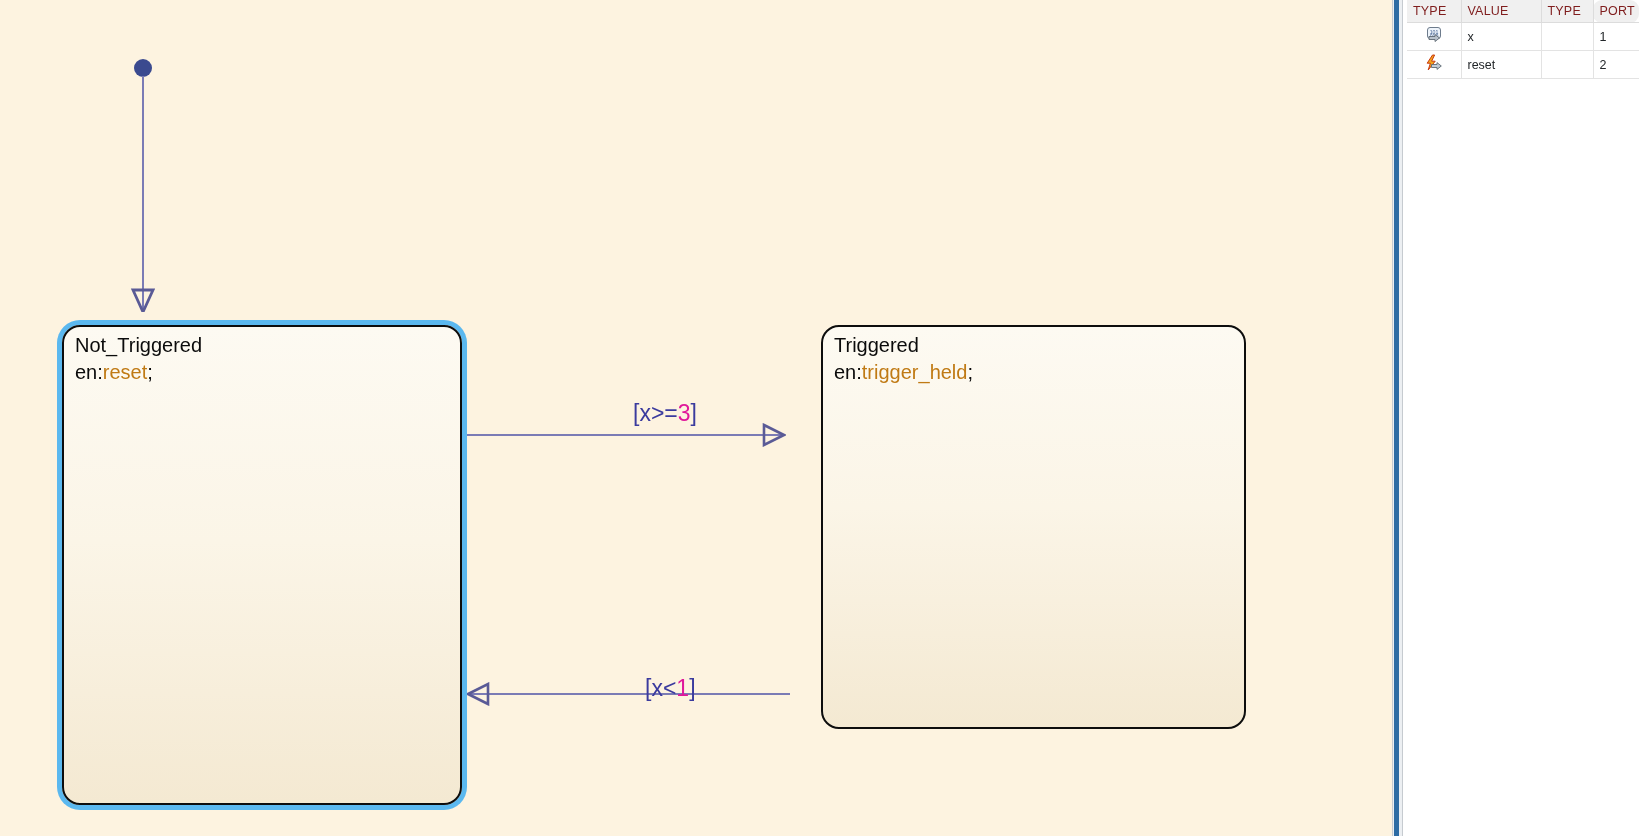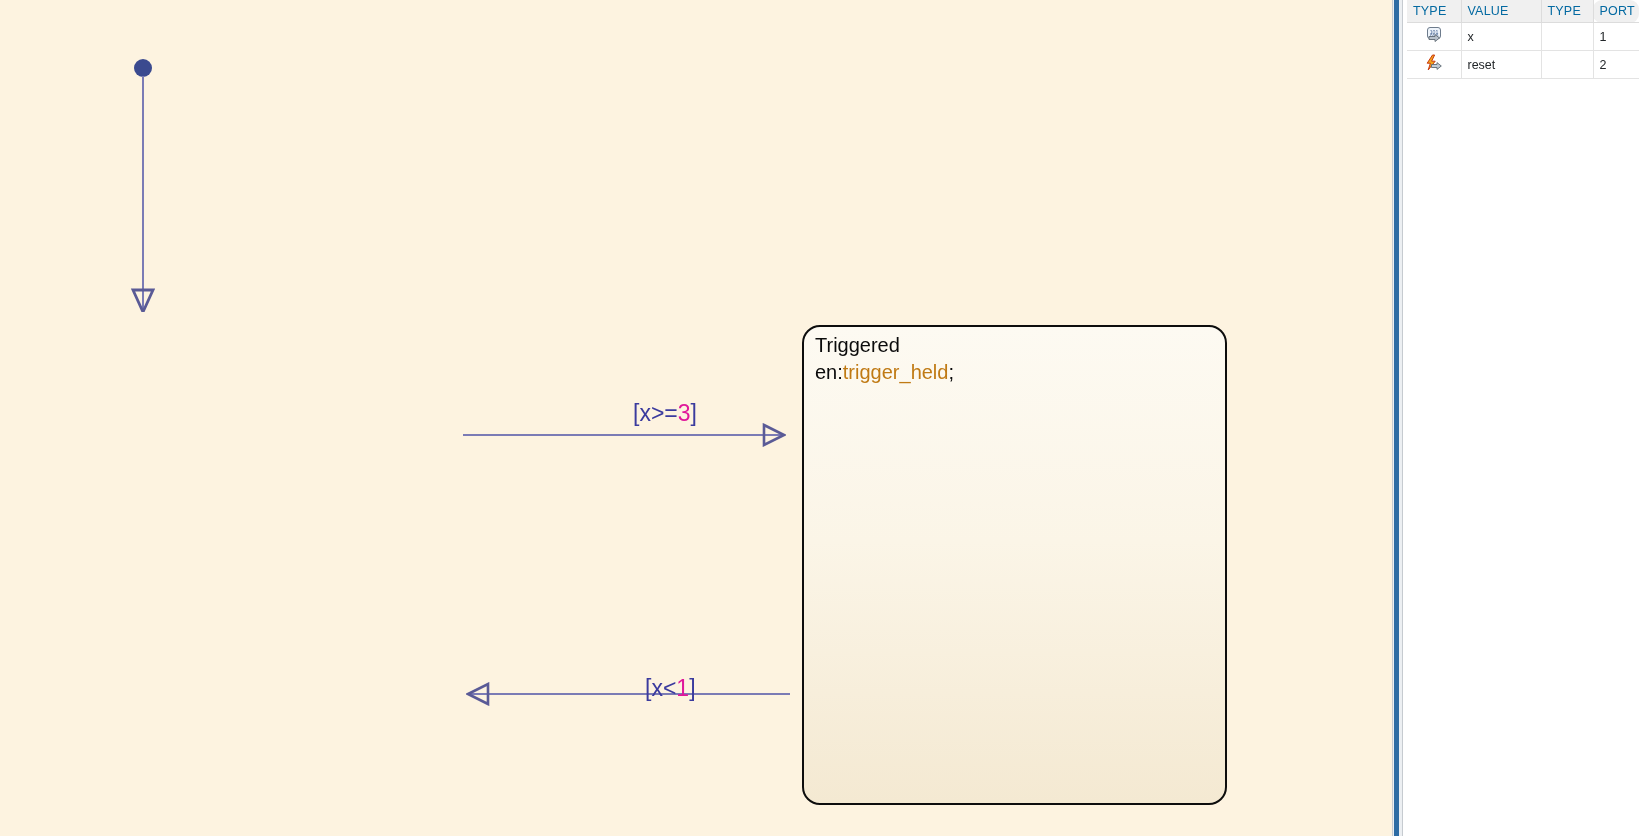--- a/index.html
+++ b/index.html
@@ -77,21 +77,21 @@
     width: 232px;
     table-layout: fixed;
   }
   table.symbols col.c-type  { width: 54px; }
   table.symbols col.c-name  { width: 80px; }
   table.symbols col.c-value { width: 52px; }
   table.symbols col.c-port  { width: 46px; }
 
   table.symbols thead th {
     background: #f0f0f0;
-    color: #0369a1;
+    color: #7f1d1d;
     font-weight: normal;
     font-size: 12.5px;
     text-align: left;
     padding: 2px 6px 3px 6px;
     height: 17px;
     border-right: 1px solid #dcdcdc;
     border-bottom: 1px solid #dcdcdc;
     letter-spacing: 0.2px;
     white-space: nowrap;
     overflow: hidden;
@@ -186,22 +186,28 @@
 
       <g>
         <line x1="463" y1="435" x2="784" y2="435" stroke="#7b7bb5" stroke-width="2" marker-end="url(#ohead-r)"></line>
       </g>
 
       <g>
         <line x1="790" y1="694" x2="468" y2="694" stroke="#7b7bb5" stroke-width="2" marker-end="url(#ohead-l)"></line>
       </g>
     </svg>
 
-
-    <div class="state" style="left:802px; top:325px; width:425px; height:480px;">
+    <div class="state selected" style="left:62px; top:325px; width:400px; height:480px;">
+      <div class="state-label">
+        <div>Not_Triggered</div>
+        <div class="state-action"><span>en:</span><span class="kw-action">reset</span><span>;</span></div>
+      </div>
+    </div>
+
+    <div class="state" style="left:821px; top:325px; width:425px; height:404px;">
       <div class="state-label">
         <div>Triggered</div>
         <div class="state-action"><span>en:</span><span class="kw-action">trigger_held</span><span>;</span></div>
       </div>
     </div>
 
     <div class="trans-label" style="left:633px; top:400px;"><span>[x&gt;=</span><span class="num">3</span><span>]</span></div>
 
     <div class="trans-label" style="left:645px; top:675px;"><span>[x&lt;</span><span class="num">1</span><span>]</span></div>
 

